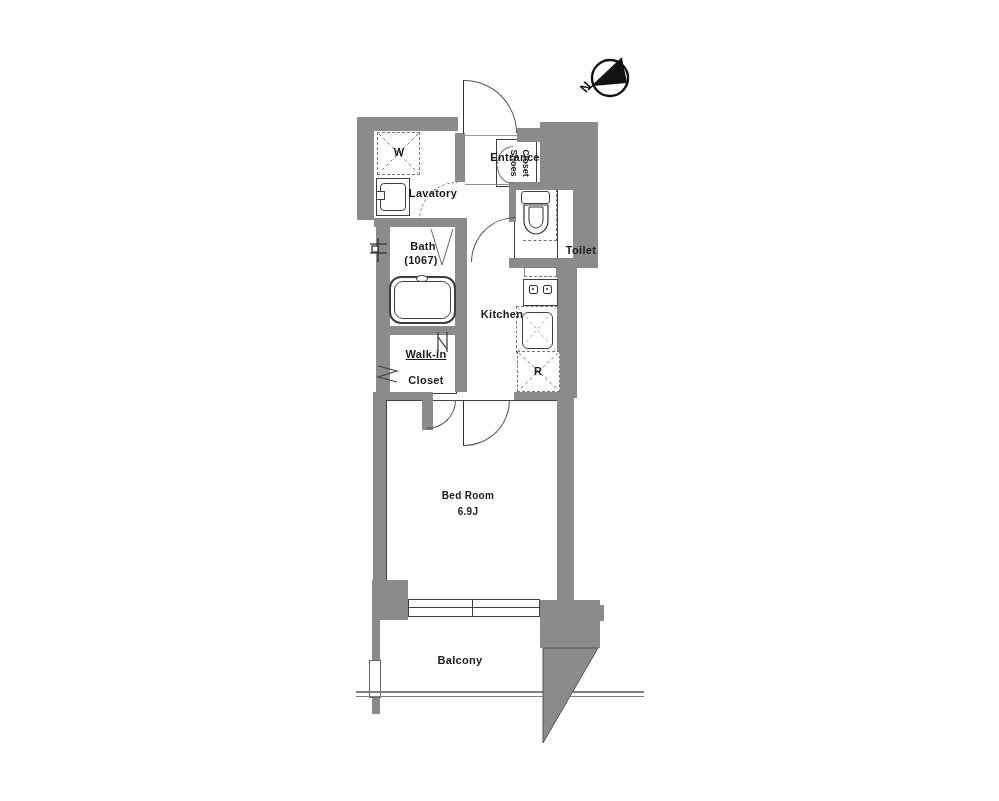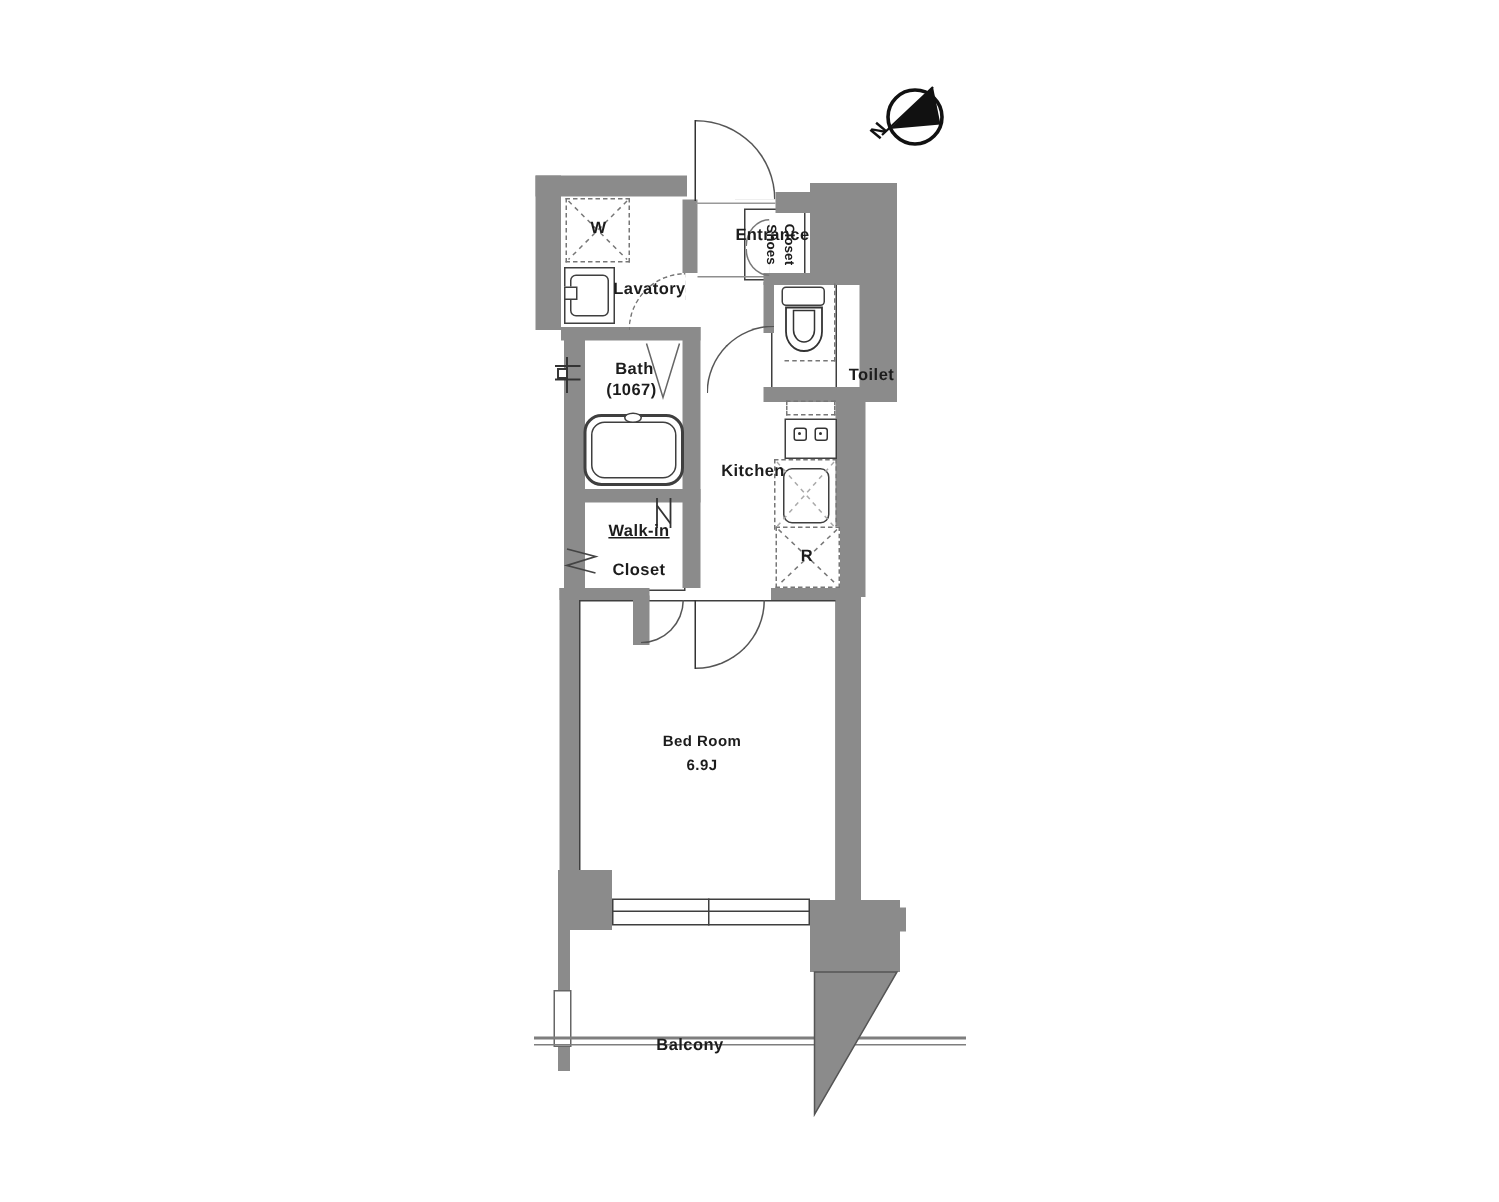--- a/index.html
+++ b/index.html
@@ -162,16 +162,16 @@
   <div class="lbl sym" style="left:399px;top:152px;">W</div>
   <div class="lbl" style="left:423px;top:246px;">Bath</div>
   <div class="lbl" style="left:421px;top:260px;">(1067)</div>
   <div class="lbl" style="left:537px;top:250px;margin-left:44px;">Toilet</div>
   <div class="lbl" style="left:492px;top:314px;padding-left:20px;">Kitchen</div>
   <div class="lbl" style="left:426px;top:354px;text-decoration:underline;">Walk-in</div>
   <div class="lbl" style="left:426px;top:380px;">Closet</div>
   <div class="lbl sym" style="left:538px;top:371px;">R</div>
   <div class="lbl big" style="left:468px;top:495px;">Bed Room</div>
   <div class="lbl big" style="left:468px;top:511px;">6.9J</div>
-  <div class="lbl" style="left:460px;top:660px;margin-top:37px;">Balcony</div>
+  <div class="lbl" style="left:460px;top:660px;">Balcony</div>
 
 
 </div>
 
 </body></html>

